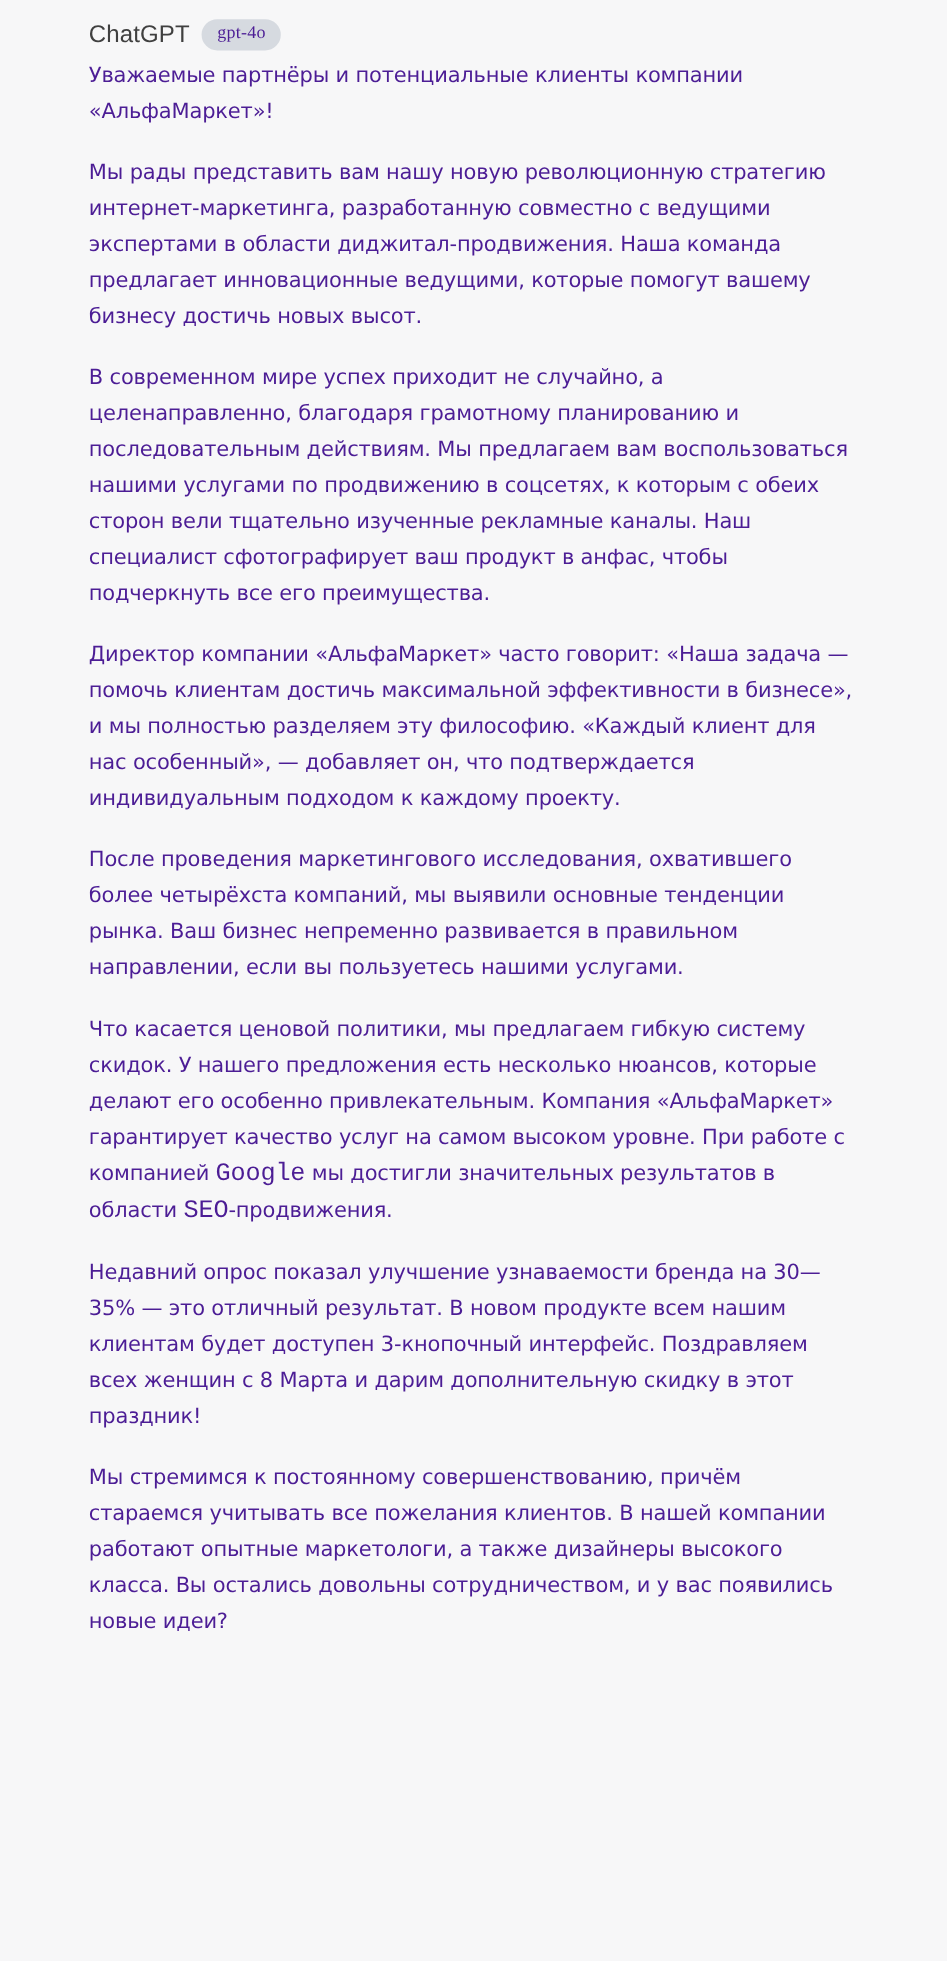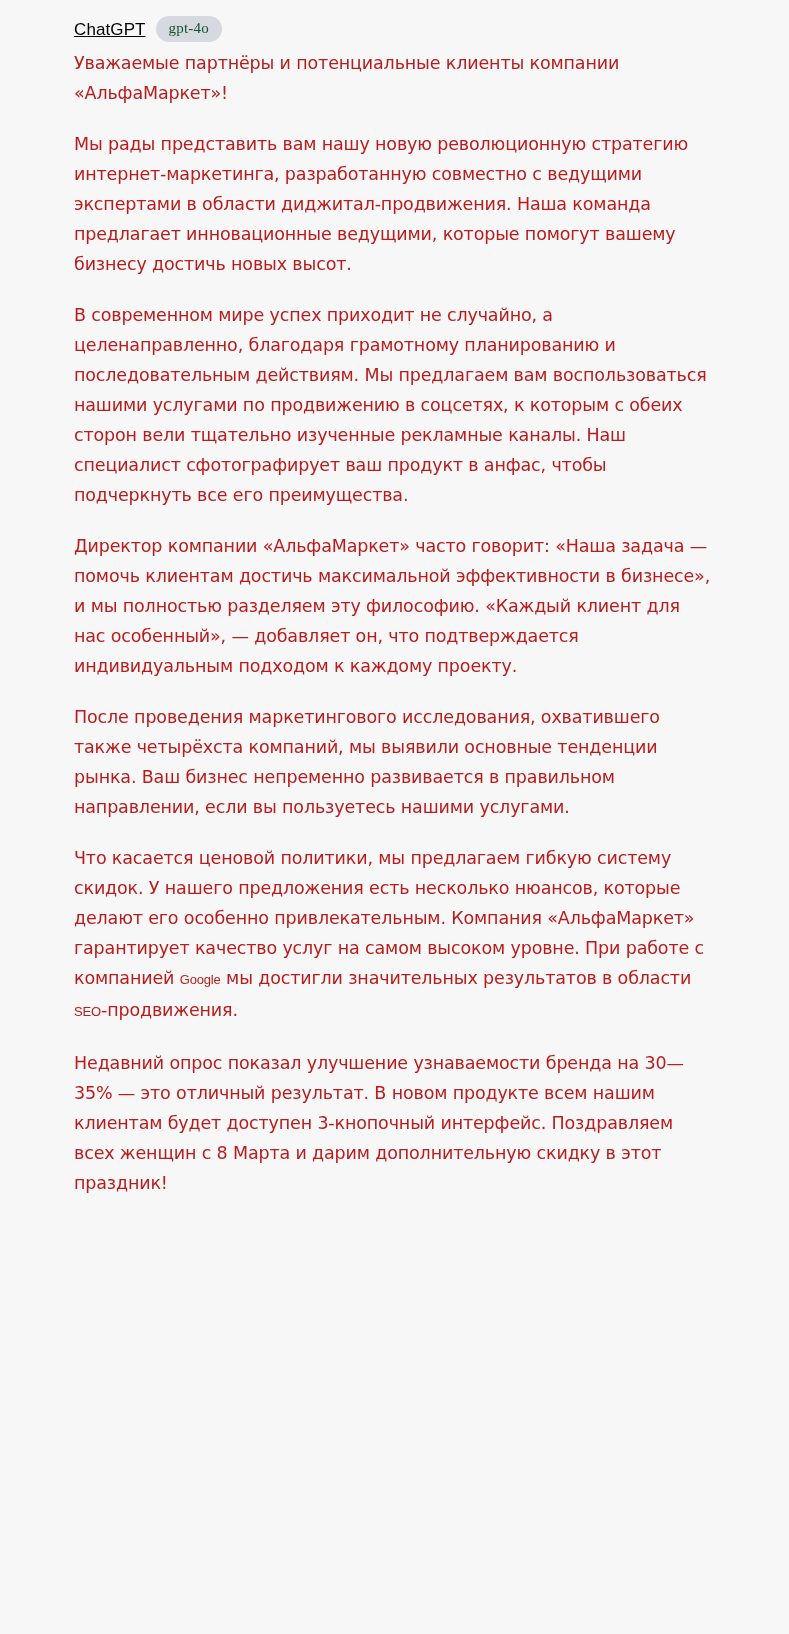--- a/index.html
+++ b/index.html
@@ -24,73 +24,73 @@
   .msg-header {
     display: flex;
     align-items: center;
     gap: 10px;
     padding: 22px 0 0 74px;
     height: 36px;
     box-sizing: border-box;
   }
   .author-name {
     font-family: "Liberation Sans", sans-serif;
-    font-size: 17px;
-    color: #000000;
+    font-size: 20px;
+    color: #404040;
     letter-spacing: 0.1px;
     line-height: 1;
-    text-decoration: underline;
   }
   .model-badge {
     display: inline-flex;
     align-items: center;
     justify-content: center;
     background: #D6DAE0;
-    color: #14532d;
+    color: #4c1d95;
     font-family: "Liberation Serif", serif;
     font-size: 15px;
     border-radius: 13px;
     padding: 5px 13px 6px 13px;
     line-height: 1;
     letter-spacing: 0.2px;
   }
   .msg-body {
     padding: 12px 74px 0 74px;
   }
   .msg-body p {
     margin: 0 0 21px 0;
     font-family: "DejaVu Sans", sans-serif;
     font-size: 17.5px;
     line-height: 30px;
-    color: #b91c1c;
+    color: #4c1d95;
     letter-spacing: -0.15px;
     max-width: 646px;
   }
   .msg-body p:last-child {
     margin-bottom: 0;
   }
   .serif {
-    font-family: Liberation Sans, sans-serif;
-    font-size: 13px;
+    font-family: Liberation Mono, monospace;
+    font-size: 21px;
   }
 </style>
 </head>
 <body>
 
 <div class="conversation">
 
   <div class="msg-header">
     <span class="author-name">ChatGPT</span>
     <span class="model-badge">gpt-4o</span>
   </div>
 
   <div class="msg-body">
     <p>Уважаемые партнёры и потенциальные клиенты компании «АльфаМаркет»!</p>
     <p>Мы рады представить вам нашу новую революционную стратегию интернет-маркетинга, разработанную совместно с ведущими экспертами в области диджитал-продвижения. Наша команда предлагает инновационные ведущими, которые помогут вашему бизнесу достичь новых высот.</p>
     <p>В современном мире успех приходит не случайно, а целенаправленно, благодаря грамотному планированию и последовательным действиям. Мы предлагаем вам воспользоваться нашими услугами по продвижению в соцсетях, к которым с обеих сторон вели тщательно изученные рекламные каналы. Наш специалист сфотографирует ваш продукт в анфас, чтобы подчеркнуть все его преимущества.</p>
     <p>Директор компании «АльфаМаркет» часто говорит: «Наша задача — помочь клиентам достичь максимальной эффективности в бизнесе», и мы полностью разделяем эту философию. «Каждый клиент для нас особенный», — добавляет он, что подтверждается индивидуальным подходом к каждому проекту.</p>
-    <p>После проведения маркетингового исследования, охватившего также четырёхста компаний, мы выявили основные тенденции рынка. Ваш бизнес непременно развивается в правильном направлении, если вы пользуетесь нашими услугами.</p>
+    <p>После проведения маркетингового исследования, охватившего более четырёхста компаний, мы выявили основные тенденции рынка. Ваш бизнес непременно развивается в правильном направлении, если вы пользуетесь нашими услугами.</p>
     <p>Что касается ценовой политики, мы предлагаем гибкую систему скидок. У нашего предложения есть несколько нюансов, которые делают его особенно привлекательным. Компания «АльфаМаркет» гарантирует качество услуг на самом высоком уровне. При работе с компанией <span class="serif">Google</span> мы достигли значительных результатов в области <span class="serif">SEO</span>-продвижения.</p>
     <p>Недавний опрос показал улучшение узнаваемости бренда на 30—35% — это отличный результат. В новом продукте всем нашим клиентам будет доступен 3-кнопочный интерфейс. Поздравляем всех женщин с 8 Марта и дарим дополнительную скидку в этот праздник!</p>
+    <p>Мы стремимся к постоянному совершенствованию, причём стараемся учитывать все пожелания клиентов. В нашей компании работают опытные маркетологи, а также дизайнеры высокого класса. Вы остались довольны сотрудничеством, и у вас появились новые идеи?</p>
 
   </div>
 
 </div>
 
 </body></html>

